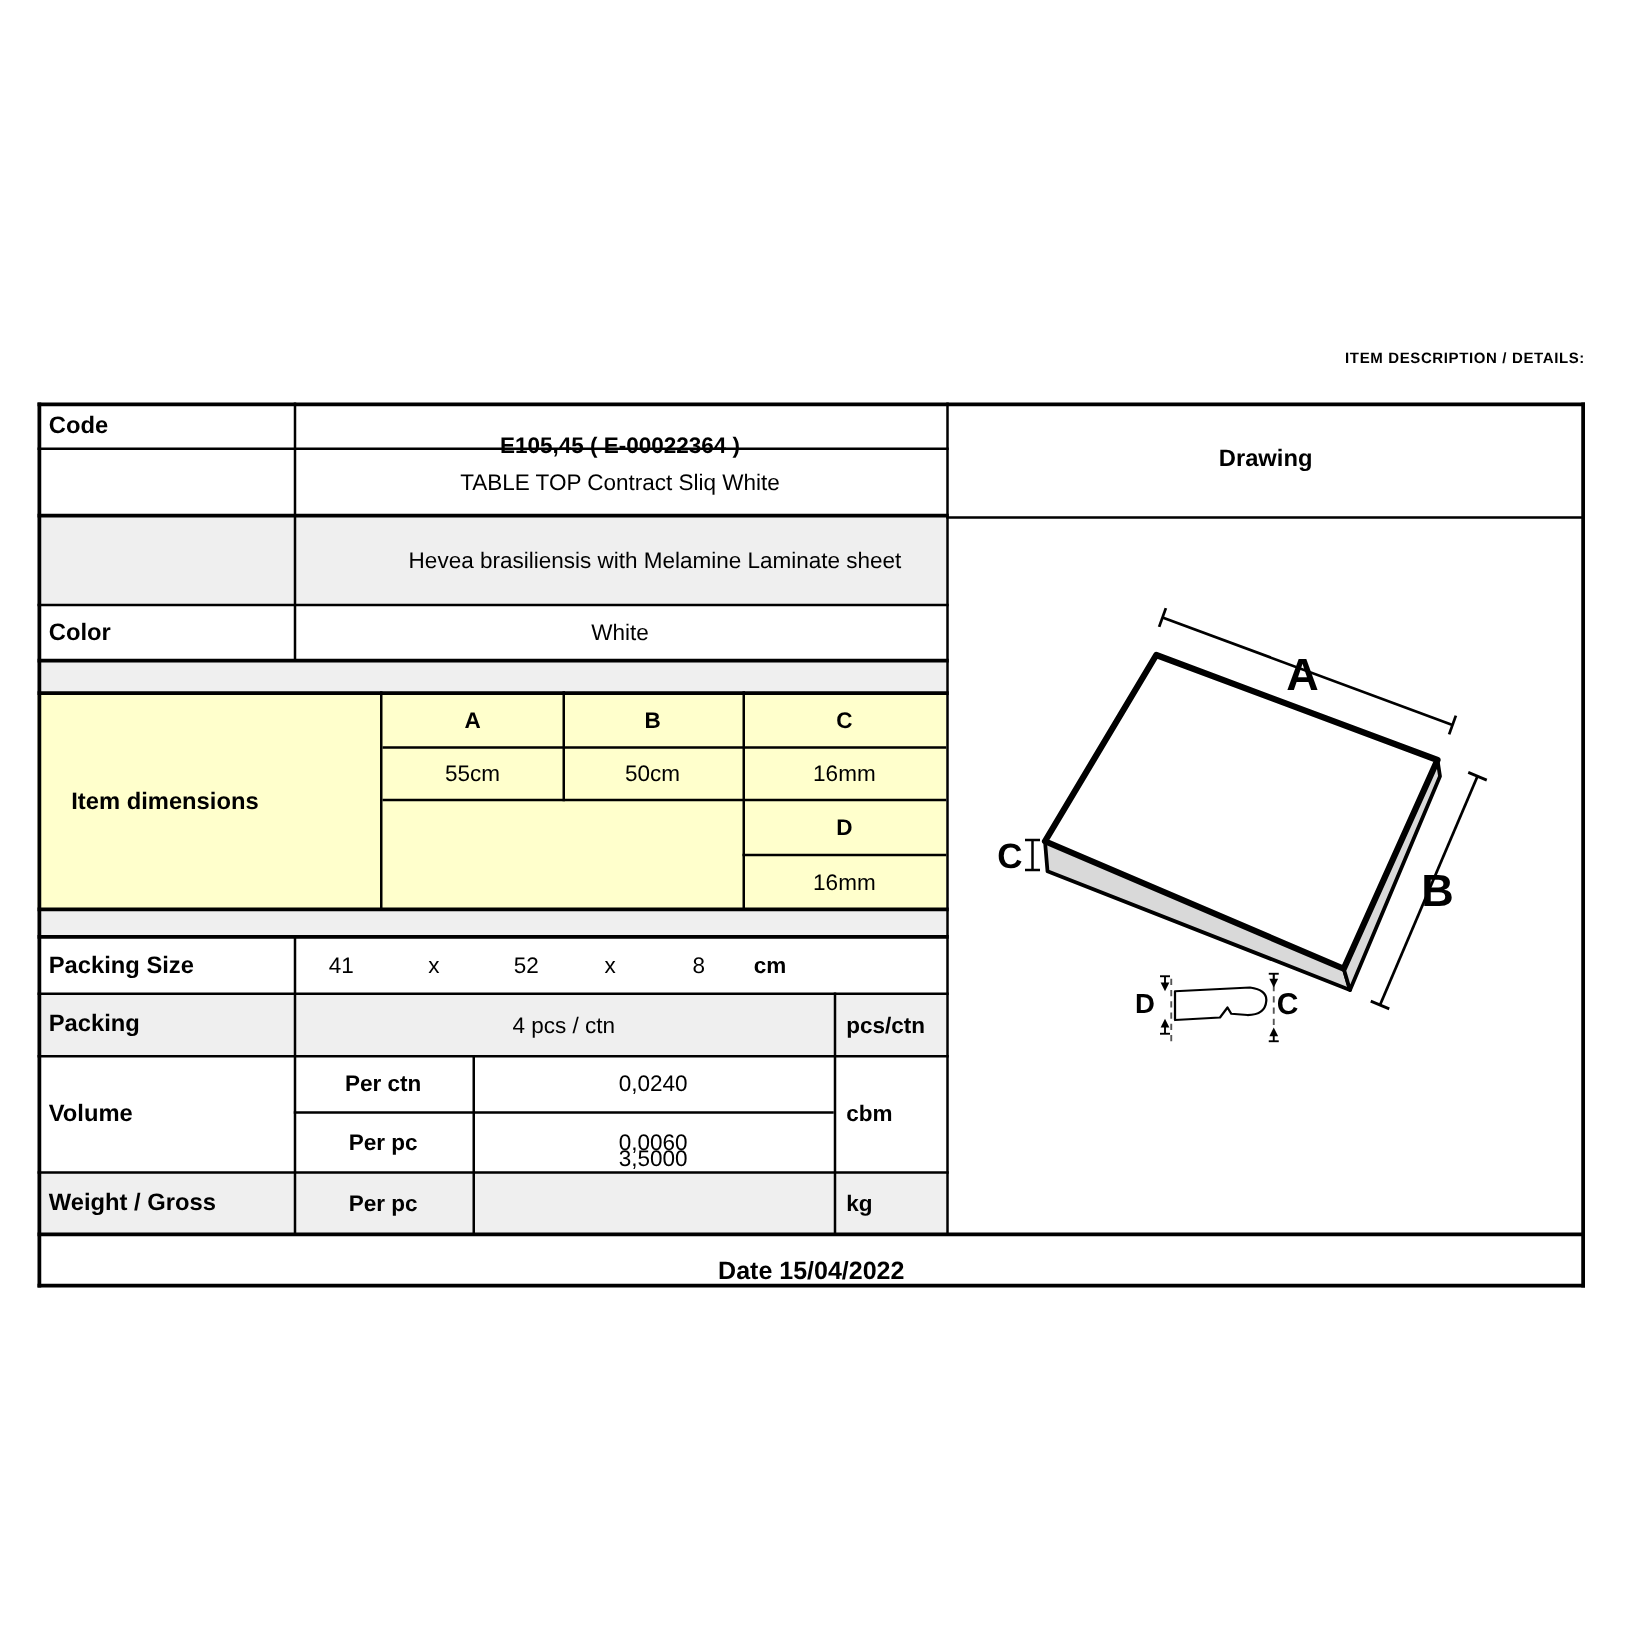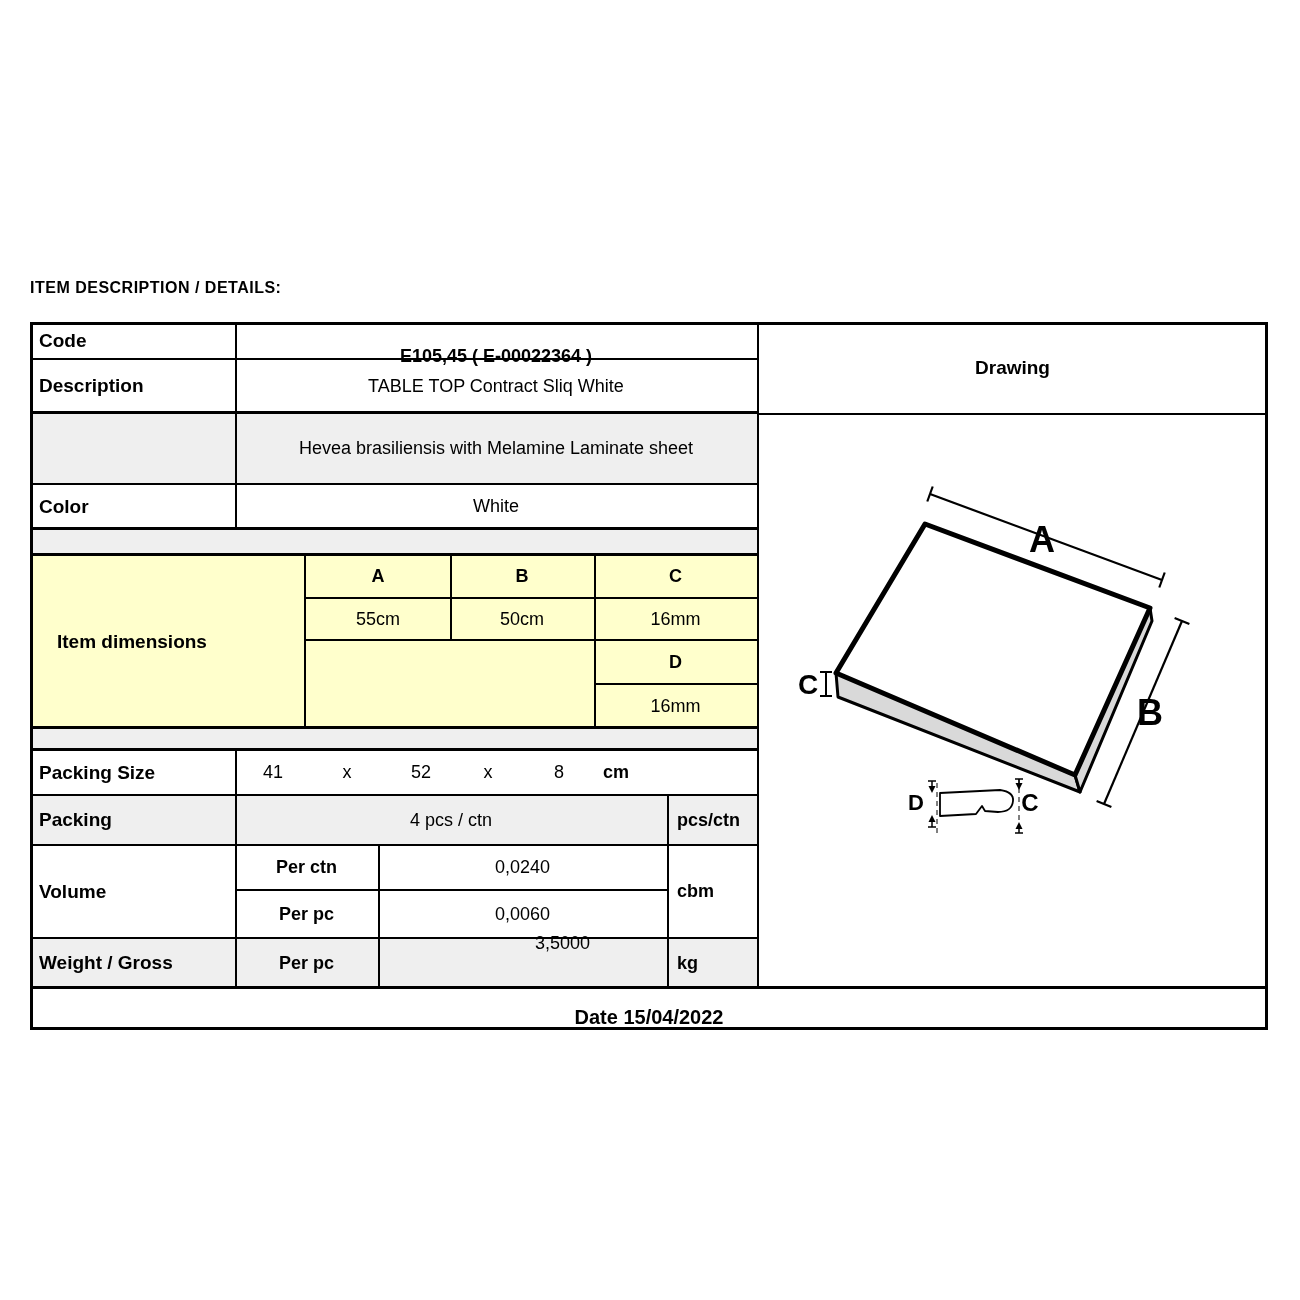--- a/index.html
+++ b/index.html
@@ -1,19 +1,19 @@
 <!DOCTYPE html>
 <html><head>
 <meta charset="utf-8">
 <style>
   html,body{margin:0;padding:0;background:#ffffff;}
   #page{position:relative;width:1300px;height:1300px;background:#ffffff;overflow:hidden;
         font-family:"Liberation Sans",sans-serif;color:#000;}
-  #doc-title{position:absolute;left:30px;top:279px;width:1238px;text-align:left;
-             font-size:16px;font-weight:bold;letter-spacing:.5px;}
+  #doc-title{position:absolute;left:30px;top:279px;width:1238px;text-align:right;
+             font-size:12px;font-weight:bold;letter-spacing:.5px;}
   #sheet{position:absolute;left:30px;top:322px;width:1238px;height:708px;background:#fff;}
   .bg{position:absolute;}
   .hl,.vl{position:absolute;background:#000;}
   .cell{position:absolute;display:flex;align-items:center;font-size:18px;line-height:1.15;}
   .cell.left{justify-content:flex-start;padding-left:6px;}
   .cell.center{justify-content:center;text-align:center;}
   .b{font-weight:bold;}
   .lbl{font-weight:bold;font-size:19px;}
   .ps-part{position:absolute;top:0;height:100%;display:flex;align-items:center;transform:translateX(-50%);}
   svg text{font-family:"Liberation Sans",sans-serif;font-weight:bold;fill:#000;}
@@ -30,24 +30,23 @@
     <div class="bg" style="left:0;top:91px;width:727px;height:71px;background:#EFEFEF;"></div>
     <div class="bg" style="left:0;top:207px;width:727px;height:26px;background:#EFEFEF;"></div>
     <div class="bg" style="left:0;top:233px;width:727px;height:173px;background:#FFFFCC;"></div>
     <div class="bg" style="left:0;top:406px;width:727px;height:22px;background:#EFEFEF;"></div>
     <div class="bg" style="left:0;top:473px;width:727px;height:50px;background:#EFEFEF;"></div>
     <div class="bg" style="left:0;top:616px;width:727px;height:50px;background:#EFEFEF;"></div>
 
     <div class="cell left lbl" style="left:3px;top:0;width:200px;height:37px;">Code</div>
     <div class="cell center b" style="left:205px;top:16px;width:522px;height:37px;">E105,45  ( E-00022364 )</div>
 
-    <div class="cell left lbl" style="left:3px;top:37px;width:200px;height:54px;">Description</div>
     <div class="cell center" style="left:205px;top:37px;width:522px;height:54px;">TABLE TOP Contract Sliq White</div>
 
-    <div class="cell center" style="left:205px;top:91px;width:522px;height:71px;">Hevea brasiliensis with Melamine Laminate sheet</div>
+    <div class="cell center" style="left:205px;top:91px;width:522px;height:71px;padding-left:28px;">Hevea brasiliensis with Melamine Laminate sheet</div>
 
     <div class="cell left lbl" style="left:3px;top:162px;width:200px;height:45px;">Color</div>
     <div class="cell center" style="left:205px;top:162px;width:522px;height:45px;">White</div>
 
     <div class="cell left lbl" style="left:3px;top:233px;width:268px;height:173px;padding-left:24px;">Item dimensions</div>
     <div class="cell center b" style="left:276px;top:233px;width:144px;height:43px;">A</div>
     <div class="cell center b" style="left:420px;top:233px;width:144px;height:43px;">B</div>
     <div class="cell center b" style="left:564px;top:233px;width:163px;height:43px;">C</div>
     <div class="cell center" style="left:276px;top:276px;width:144px;height:42px;">55cm</div>
     <div class="cell center" style="left:420px;top:276px;width:144px;height:42px;text-align:center;">50cm</div>
@@ -71,21 +70,21 @@
 
     <div class="cell left lbl" style="left:3px;top:523px;width:200px;height:93px;">Volume</div>
     <div class="cell center b" style="left:205px;top:523px;width:143px;height:45px;text-align:center;">Per ctn</div>
     <div class="cell center" style="left:348px;top:523px;width:289px;height:45px;">0,0240</div>
     <div class="cell center b" style="left:205px;top:568px;width:143px;height:48px;">Per pc</div>
     <div class="cell center" style="left:348px;top:568px;width:289px;height:48px;">0,0060</div>
     <div class="cell left b" style="left:641px;top:523px;width:86px;height:93px;">cbm</div>
 
     <div class="cell left lbl" style="left:3px;top:616px;width:200px;height:50px;">Weight / Gross</div>
     <div class="cell center b" style="left:205px;top:616px;width:143px;height:50px;">Per pc</div>
-    <div class="cell center" style="left:348px;top:596px;width:289px;height:50px;padding-left:40px;">3,5000</div>
+    <div class="cell center" style="left:348px;top:580px;width:289px;height:50px;">3,5000</div>
     <div class="cell left b" style="left:641px;top:616px;width:86px;height:50px;">kg</div>
 
     <div class="cell center b" style="left:0;top:676px;width:1238px;height:39px;font-size:20px;">Date 15/04/2022</div>
 
     <div class="cell center" style="left:727px;top:0;width:511px;height:91px;font-weight:bold;font-size:19px;">Drawing</div>
 
     <div style="position:absolute;left:727px;top:93px;width:511px;height:573px;">
       <svg width="511" height="573" viewBox="0 0 511 573">
 
         <polygon points="79,258 318,360 323,377 81,282" fill="#D9D9D9" stroke="#000" stroke-width="3" stroke-linejoin="round"></polygon>

